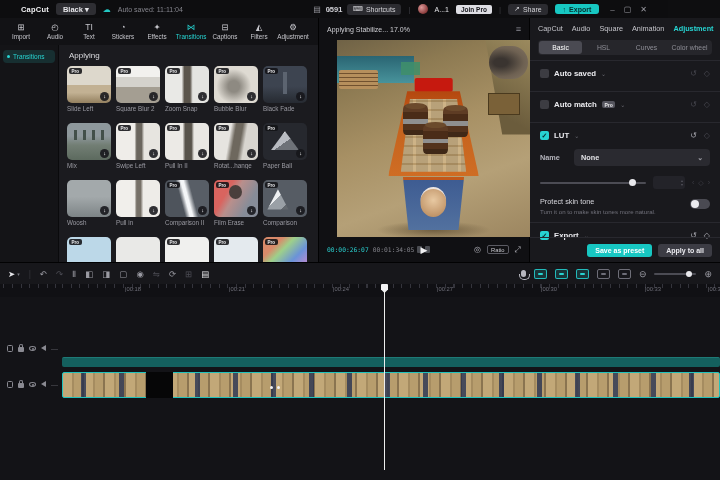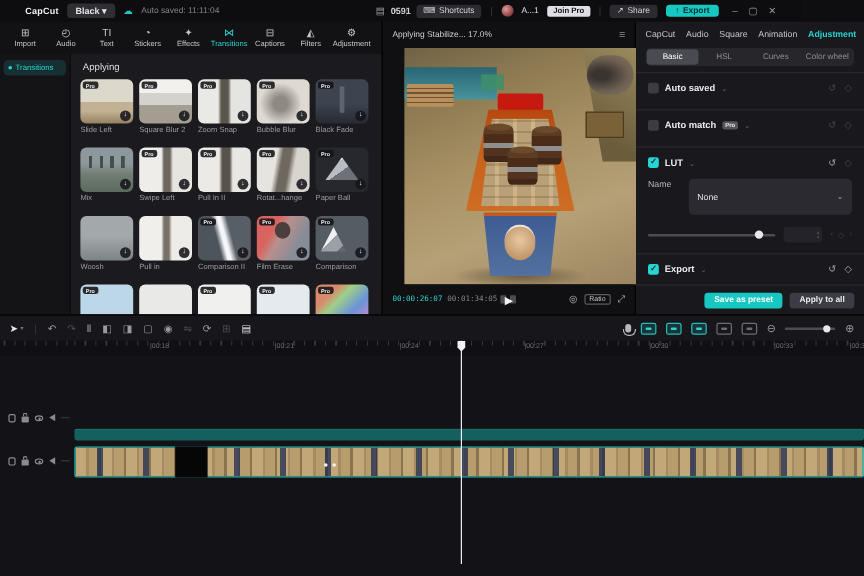--- a/index.html
+++ b/index.html
@@ -106,23 +106,23 @@
   .subtab.active{background:#4a4a52;color:#fff;}
   .hline{height:1px;background:#28282e;margin:5px 0 0;}
   .sec{position:relative;display:flex;align-items:center;gap:5px;height:25px;padding:0 10px;}
   .cb{width:9px;height:9px;border-radius:2px;background:#3c3c42;flex:none;}
   .cb.on{background:#27d4d2;color:#073233;font-size:7px;line-height:9px;text-align:center;font-weight:bold;}
   .sec-t{font-size:7.8px;font-weight:bold;color:#eaeaee;}
   .sec-c{font-size:6px;color:#6a6a72;}
   .sec-ic{position:absolute;right:10px;display:flex;gap:7px;font-size:8px;color:#45454d;}
   .ic-lit{color:#a2a2aa;}
   .probadge2{background:#55555e;color:#e8e8ea;font-size:5px;font-weight:bold;border-radius:2px;padding:.5px 2.5px;}
-  .name-row{display:flex;align-items:flex-start;padding:1px 10px 4px;gap:6px;}
+  .name-row{display:flex;align-items:center;padding:1px 10px 4px;gap:6px;font-weight:bold;}
   .name-lb{font-size:7.3px;color:#b4b4bc;width:28px;}
-  .dd{flex:1;height:30px;background:#2a2a30;border-radius:4px;display:flex;align-items:center;justify-content:space-between;padding:0 7px;}
+  .dd{flex:1;height:17px;background:#2a2a30;border-radius:4px;display:flex;align-items:center;justify-content:space-between;padding:0 7px;}
   .dd-val{font-size:7.3px;color:#e2e2e6;}
   .dd-ch{font-size:7px;color:#9a9aa2;}
   .sl-row{display:flex;align-items:center;padding:6px 10px 2px;gap:7px;}
   .sl-track{flex:1;height:2px;background:#4c4c54;border-radius:1px;position:relative;}
   .sl-thumb{position:absolute;top:-3px;width:7px;height:7px;border-radius:50%;background:#e8e8ec;}
   .numbox{width:28px;height:13px;background:#232329;border-radius:3px;display:flex;align-items:center;justify-content:flex-end;padding:0 2px;}
   .steppers{display:flex;flex-direction:column;font-size:4px;color:#55555e;line-height:4px;}
   .dimnav{font-size:7px;color:#3c3c44;display:flex;gap:4px;}
   .skin{position:relative;padding:6px 10px 0;}
   .skin-t{font-size:7.3px;color:#d6d6dc;}
@@ -503,20 +503,27 @@
             <span>▾</span>
           </span>
         </span>
       <span class="dimnav">
           <span>‹</span>
           <span>◇</span>
           <span>›</span>
         </span>
     </div>
 
+    <div class="skin">
+      <div class="skin-t">Protect skin tone</div>
+      <div class="skin-s">Turn it on to make skin tones more natural.</div>
+      <span class="toggle">
+          <span class="knob"></span>
+        </span>
+    </div>
     <div class="hline" style="margin-top:7px;"></div>
 
     <div class="sec">
       <span class="cb on">✓</span>
       <span class="sec-t">Export</span>
       <span class="sec-c">⌄</span>
       <span class="sec-ic">
           <span class="ic-lit">↺</span>
           <span class="ic-lit">◇</span>
         </span>

